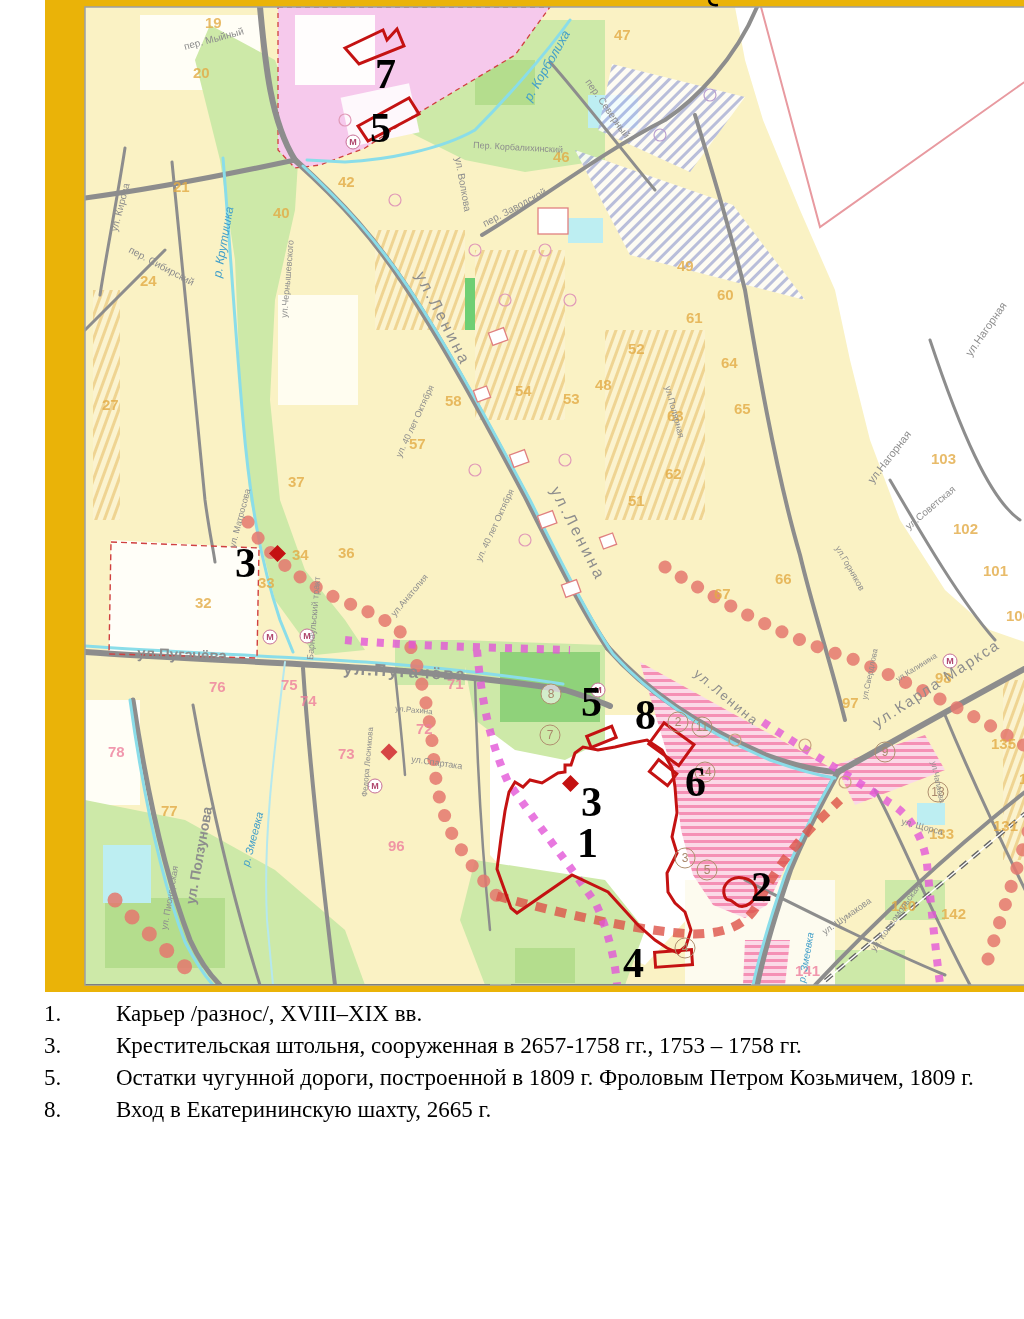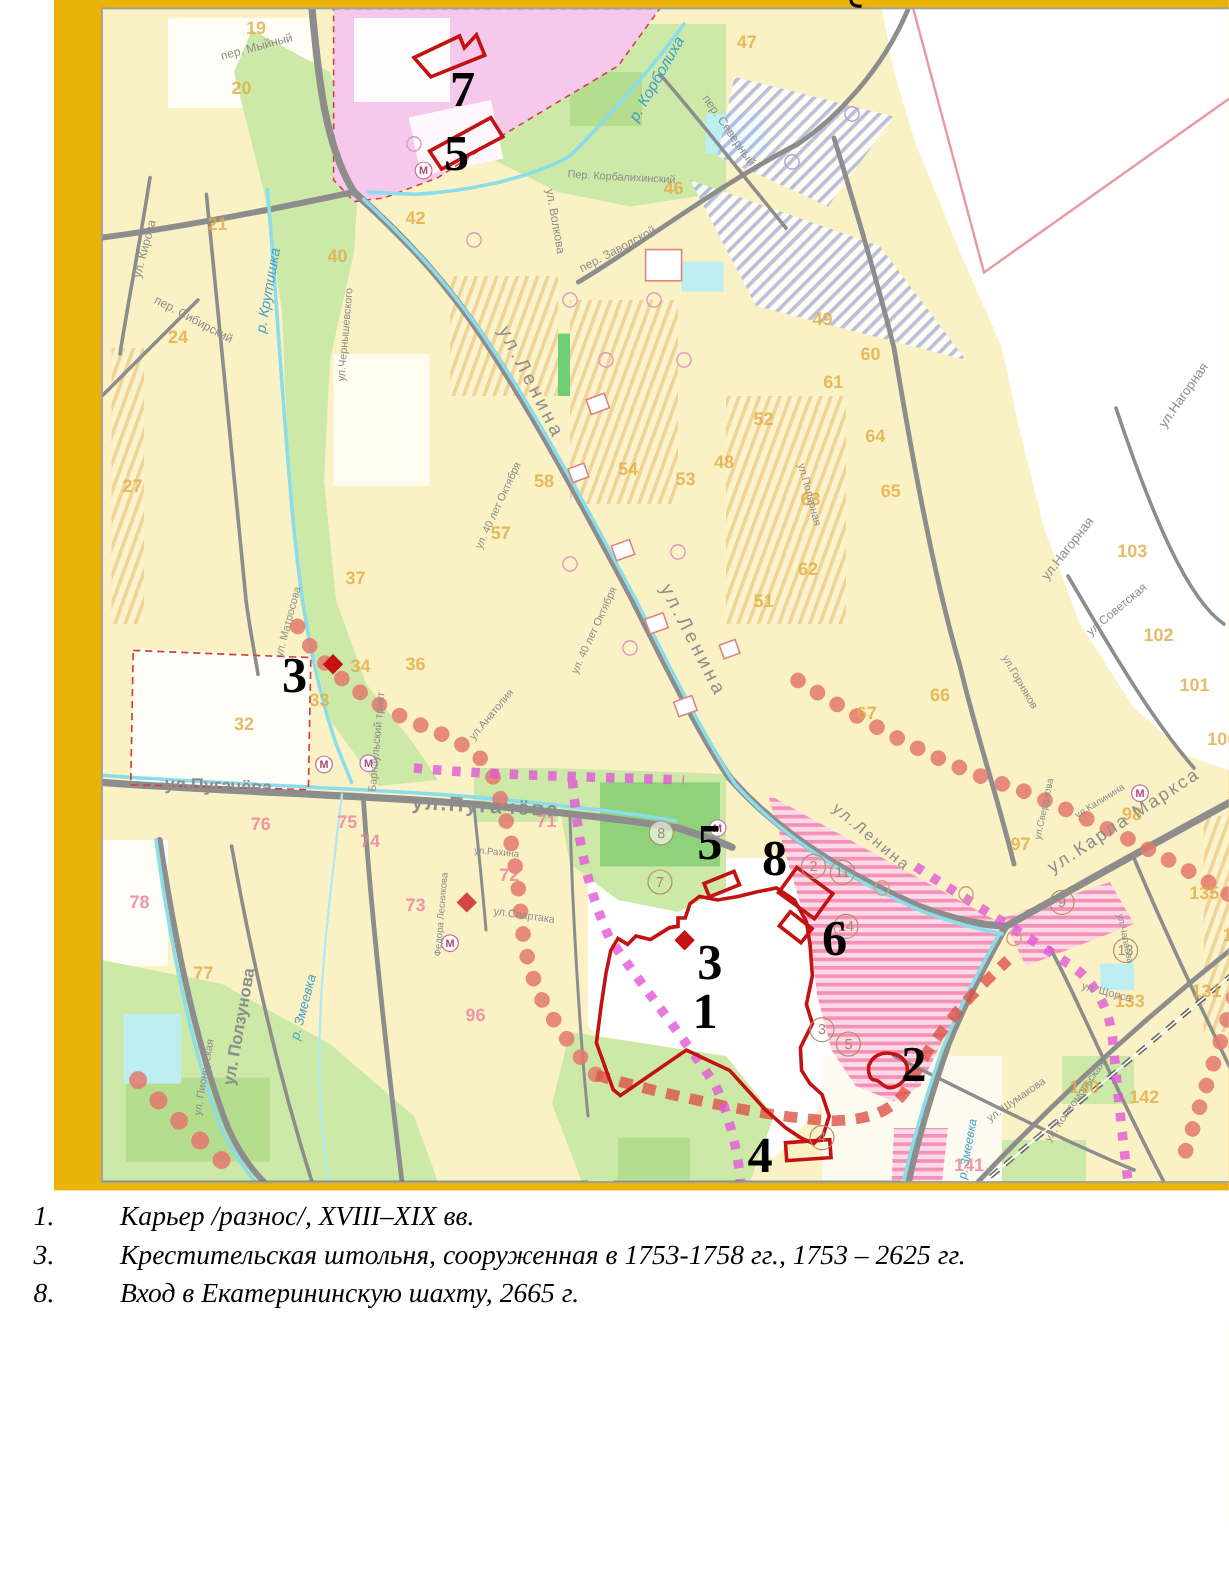--- a/index.html
+++ b/index.html
@@ -1,19 +1,19 @@
 <!DOCTYPE html>
 <html><head>
 <meta charset="utf-8">
 <style>
   html,body{margin:0;padding:0;background:#fff;width:1024px;}
   body{font-family:"Liberation Serif",serif;color:#000;}
   .map-wrap{position:relative;width:1024px;height:992px;background:#eab308;margin-left:45px;}
   svg{display:block;}
-  .legend{padding:6px 28px 8px 28px;font-size:23px;line-height:32px;font-style:italic;}
+  .legend{padding:6px 28px 8px 44px;font-size:23px;line-height:32px;}
   .legend p{margin:0;text-align:justify;}
   .legend .num{display:inline-block;width:72px;}
   .qn{font-family:"Liberation Sans",sans-serif;font-weight:bold;font-size:15px;fill:#e3ab45;opacity:.8;}
   .qnp{fill:#ee7f9d;}
   .st{font-family:"Liberation Sans",sans-serif;fill:#8d8d8d;}
   .riv{font-family:"Liberation Sans",sans-serif;font-style:italic;fill:#44a0c9;}
   .mk{font-family:"Liberation Serif",serif;font-weight:700;font-size:42px;fill:#000;}
   .cn{font-family:"Liberation Sans",sans-serif;font-size:12px;fill:#a8876b;}
   .mb{font-family:"Liberation Sans",sans-serif;font-size:9px;font-weight:bold;fill:#b0486e;}
 </style>
@@ -385,15 +385,16 @@
   </g>
 
   <rect x="40" y="7" width="948" height="978" fill="none" stroke="#9aa0a6" stroke-width="1.5"></rect>
 
   <path d="M664,0 q1,6 9,5" stroke="#000" stroke-width="2.5" fill="none"></path>
 </svg>
 </div>
 
 <div class="legend">
   <p><span class="num">1.</span><span>Карьер /разнос/, XVIII–XIX вв.</span></p>
-  <p><span class="num">3.</span><span>Крестительская штольня, сооруженная в 1753-1758 гг., 1753 – 2625 гг.</span></p>
+  <p><span class="num">3.</span><span>Крестительская штольня, сооруженная в 2657-1758 гг., 1753 – 1758 гг.</span></p>
+  <p><span class="num">5.</span><span>Остатки чугунной дороги, построенной в 1809 г. Фроловым Петром Козьмичем, 1809 г.</span></p>
   <p><span class="num">8.</span><span>Вход в Екатерининскую шахту, 2665 г.</span></p>
 </div>
 
 </body></html>

